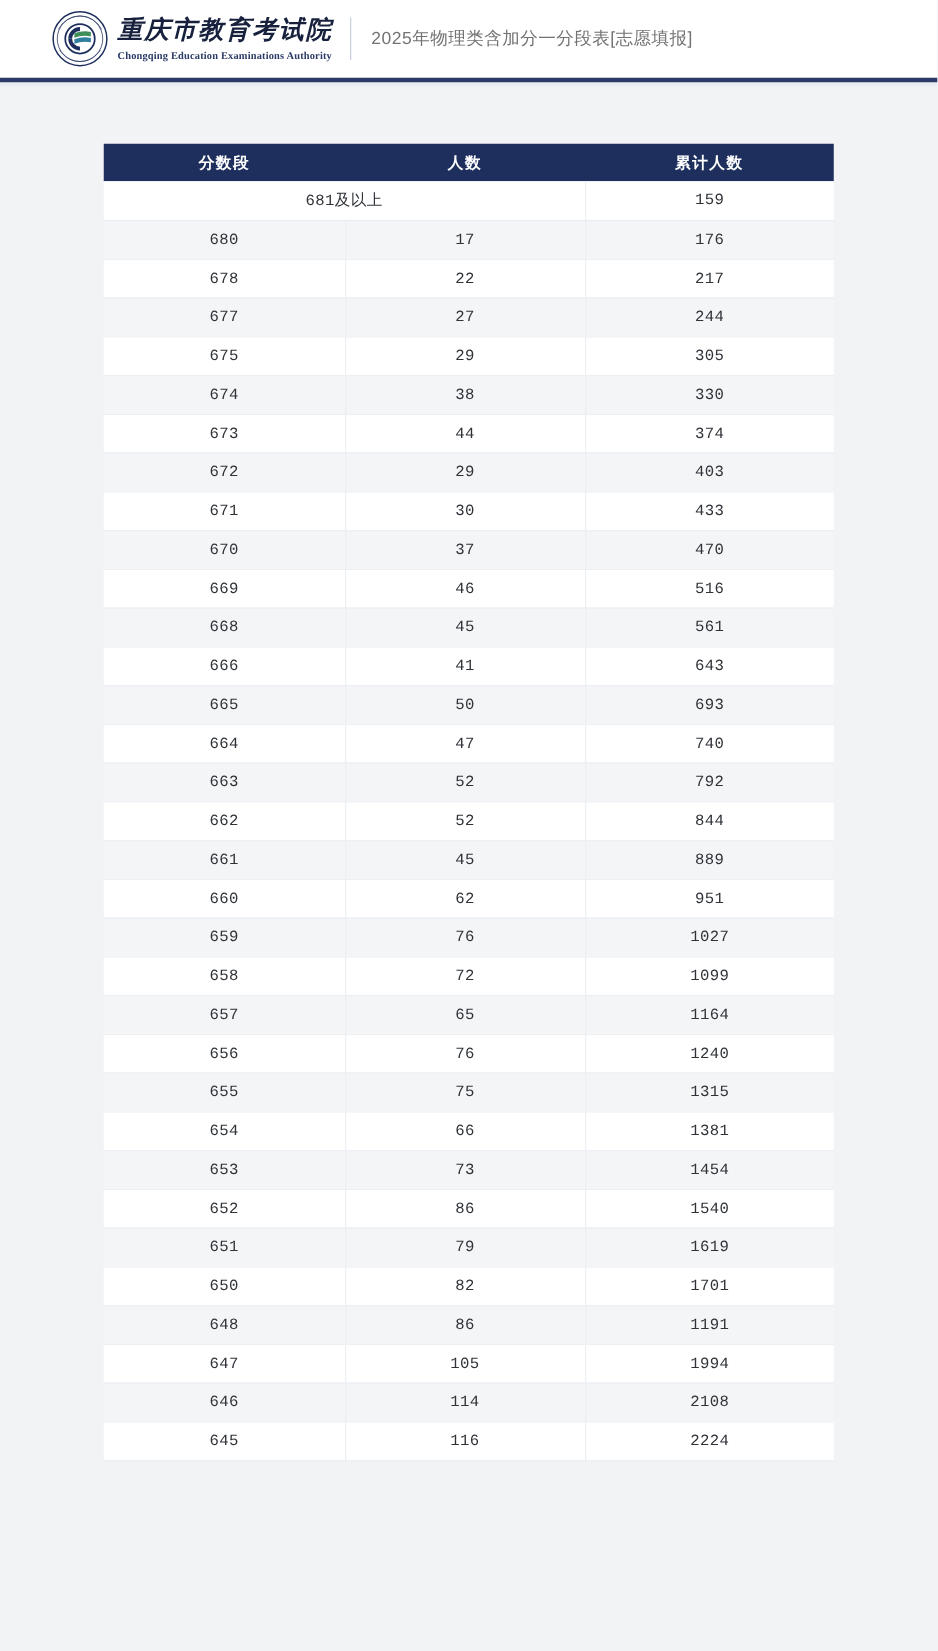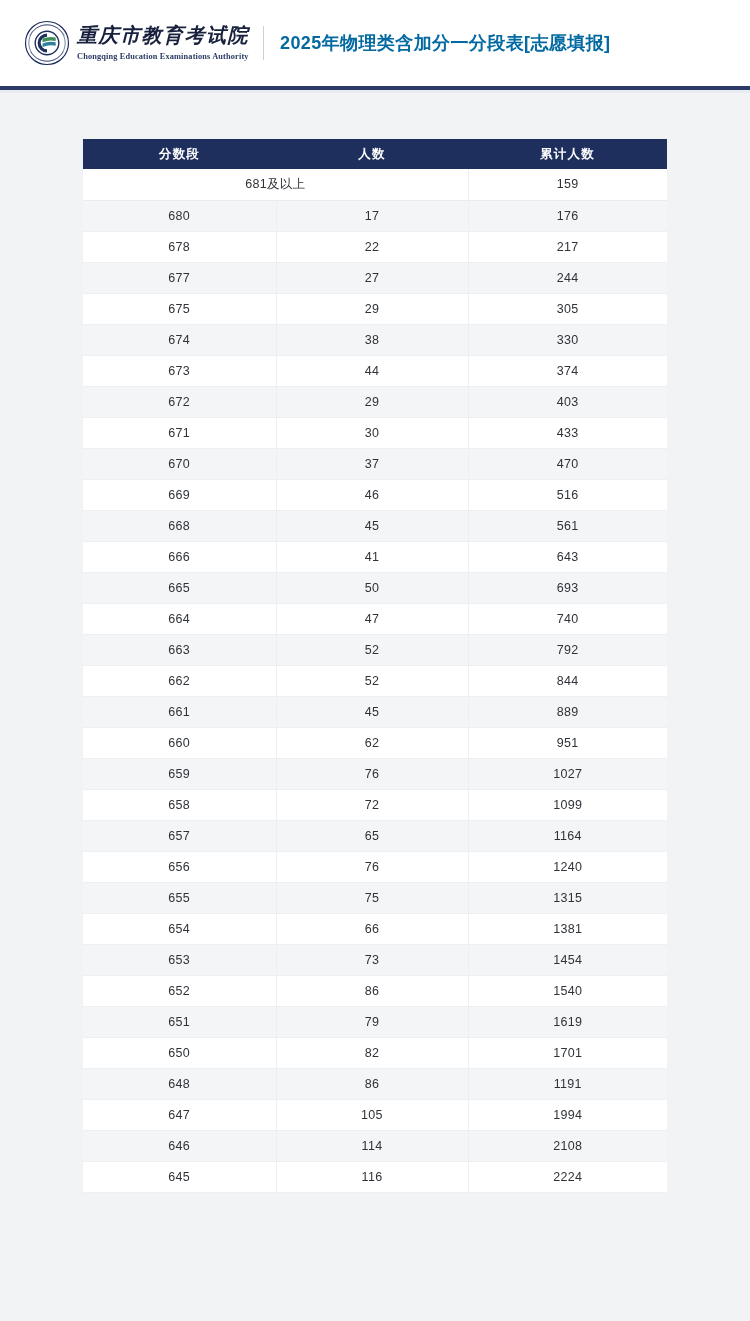--- a/index.html
+++ b/index.html
@@ -13,25 +13,25 @@
   body {
     background: #f1f3f5;
     font-family: "Liberation Sans", "DejaVu Sans", sans-serif;
     -webkit-font-smoothing: antialiased;
   }
 
   
   .site-header {
     position: relative;
     width: 750px;
-    height: 86px;
+    height: 62px;
     background: #ffffff;
     display: flex;
     align-items: center;
-    padding-left: 24px;
+    padding-left: 41px;
   }
 
   .header-rule {
     width: 750px;
     height: 4px;
     background: #2b3a66;
   }
 
   .header-rule-soft {
     width: 750px;
@@ -79,36 +79,37 @@
   }
 
   .brand-divider {
     width: 1px;
     height: 34px;
     background: #c9d0dd;
     margin: 0 16px 0 14px;
   }
 
   .page-title {
-    font-size: 18px;
-    font-weight: 700;
-    color: #0369a1;
+    font-size: 14px;
+    font-weight: 400;
+    color: #737373;
     letter-spacing: 0.4px;
     white-space: nowrap;
   }
 
   
   .table-wrap {
     padding: 46px 83px 0 83px;
   }
 
   table.score-table {
     width: 584px;
     border-collapse: collapse;
     table-layout: fixed;
+    font-family: Liberation Mono, monospace;
   }
 
   table.score-table col.c1 { width: 193px; }
   table.score-table col.c2 { width: 192px; }
   table.score-table col.c3 { width: 199px; }
 
   .score-table thead th {
     background: #1e2f5e;
     color: #ffffff;
     font-size: 12.5px;

